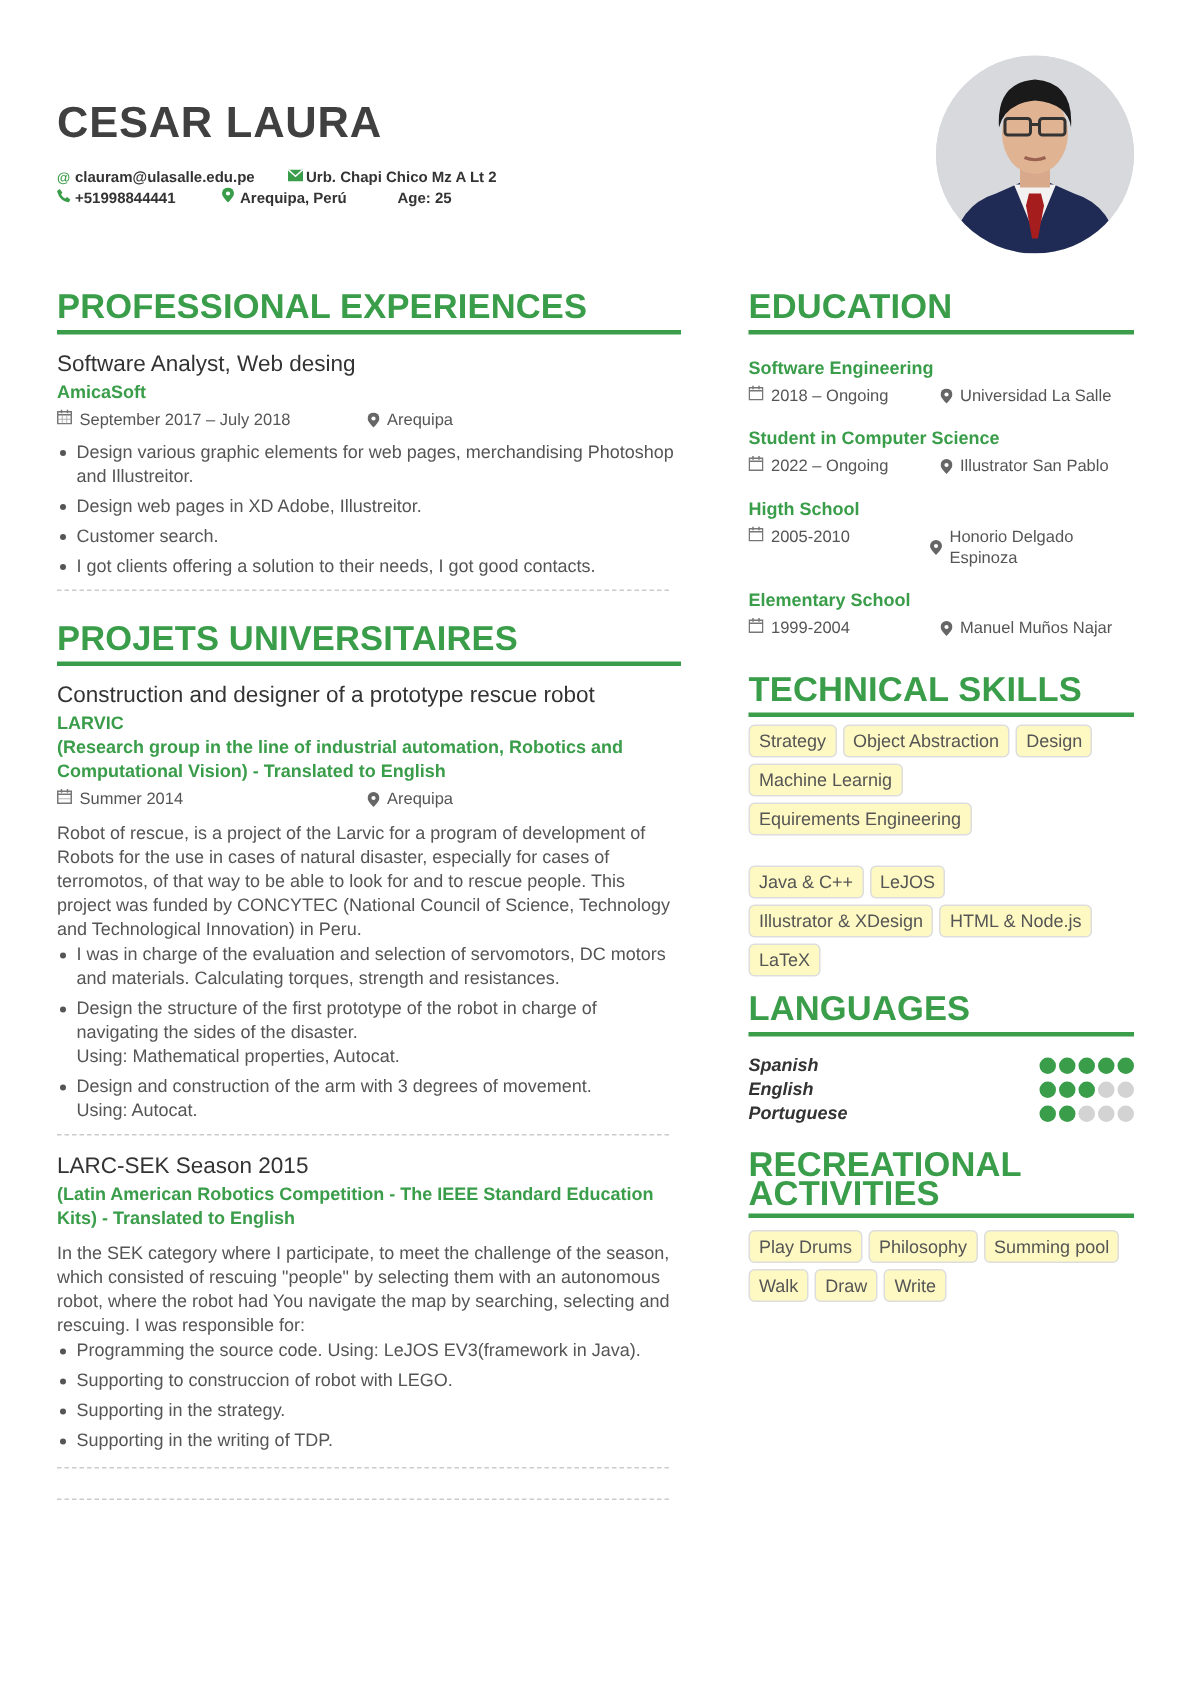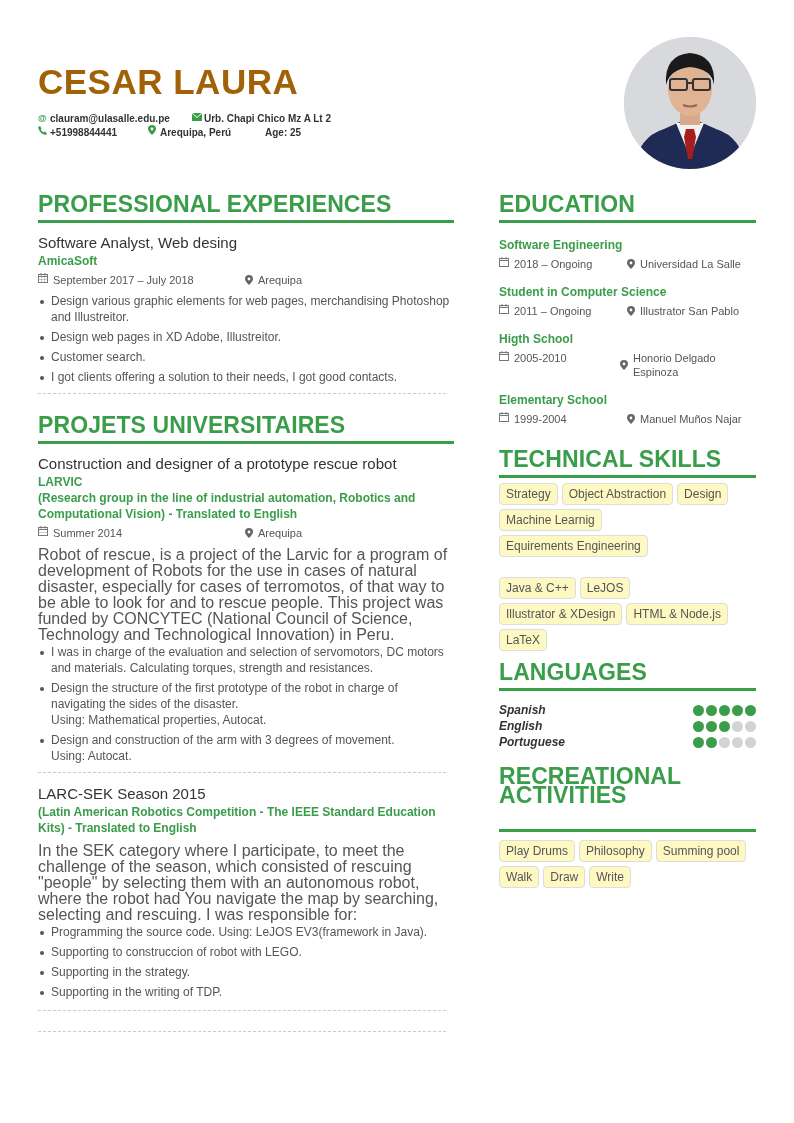--- a/index.html
+++ b/index.html
@@ -7,21 +7,21 @@
   body {
     font-family: "Liberation Sans", "DejaVu Sans", sans-serif;
     color: #444;
     position: relative;
     overflow: hidden;
   }
 
   
   .header { position: absolute; left: 38px; top: 64px; width: 560px; }
   .name {
-    font-size: 35px; font-weight: bold; color: #a16207;
+    font-size: 29px; font-weight: bold; color: #404040;
     letter-spacing: 0.5px; line-height: 36px;
   }
   .contacts {
     margin-top: 12px; font-size: 10px; font-weight: bold; color: #333;
     line-height: 13px;
   }
   .contact-row { display: flex; align-items: center; }
   .contact-item { display: flex; align-items: center; }
   .contact-item .ic { color: #3a9d4a; width: 12px; font-size: 9px; display: inline-block; text-align: left; }
   .c-email { width: 154px; }
@@ -38,35 +38,35 @@
   
   .col-left { position: absolute; left: 38px; top: 191px; width: 416px; }
   .col-right { position: absolute; left: 499px; top: 191px; width: 257px; }
 
   .section-title {
     font-size: 23px; font-weight: bold; color: #3a9d4a;
     line-height: 26px; padding-bottom: 3px;
     border-bottom: 3px solid #3a9d4a;
     letter-spacing: 0.1px;
   }
-  .section-title.two-line { line-height: 19px; padding-bottom: 24px; }
+  .section-title.two-line { line-height: 19px; padding-bottom: 4px; }
 
   .entry { margin-top: 10px; }
   .entry-title { font-size: 15px; color: #333; line-height: 20px; }
   .entry-org { font-size: 12px; font-weight: bold; color: #3a9d4a; line-height: 16px; }
   .meta {
     display: flex; font-size: 11px; color: #555; line-height: 14px;
     margin-top: 4px;
   }
   .meta .date { width: 207px; display: flex; align-items: flex-start; }
   .meta .loc { display: flex; align-items: center; }
   .meta .ic { color: #666; font-size: 10px; margin-right: 5px; display: inline-flex; }
   .meta.right .date { width: 128px; }
 
-  .desc { font-size: 16px; color: #555; line-height: 16px; margin-top: 7px; }
+  .desc { font-size: 12px; color: #555; line-height: 16px; margin-top: 7px; }
   ul.bullets { list-style: none; margin-top: 6px; }
   ul.bullets li {
     font-size: 12px; color: #555; line-height: 16px;
     position: relative; padding-left: 13px; margin-bottom: 4px;
   }
   ul.bullets li::before {
     content: ""; position: absolute; left: 2px; top: 7px;
     width: 4px; height: 4px; border-radius: 50%; background: #555;
   }
   .desc + ul.bullets { margin-top: 1px; }
@@ -283,21 +283,21 @@
       <div class="meta right">
         <div class="date">
             <span class="ic">
               <svg width="10" height="10" viewBox="0 0 10 10">
                 <rect x="0.5" y="1.5" width="9" height="8" fill="none" stroke="#777"></rect>
                 <line x1="0.5" y1="3.5" x2="9.5" y2="3.5" stroke="#777"></line>
                 <line x1="3" y1="0" x2="3" y2="2.5" stroke="#777"></line>
                 <line x1="7" y1="0" x2="7" y2="2.5" stroke="#777"></line>
               </svg>
             </span>
-            <span>2011 – Ongoing</span>
+            <span>2022 – Ongoing</span>
           </div>
         <div class="loc">
             <span class="ic">
               <svg width="8" height="10" viewBox="0 0 8 10">
                 <path d="M4 0 A4 4 0 0 1 8 4 Q8 6 4 10 Q0 6 0 4 A4 4 0 0 1 4 0 Z" fill="#666"></path>
                 <circle cx="4" cy="4" r="1.4" fill="#fff"></circle>
               </svg>
             </span>
             <span>Illustrator San Pablo</span>
           </div>

